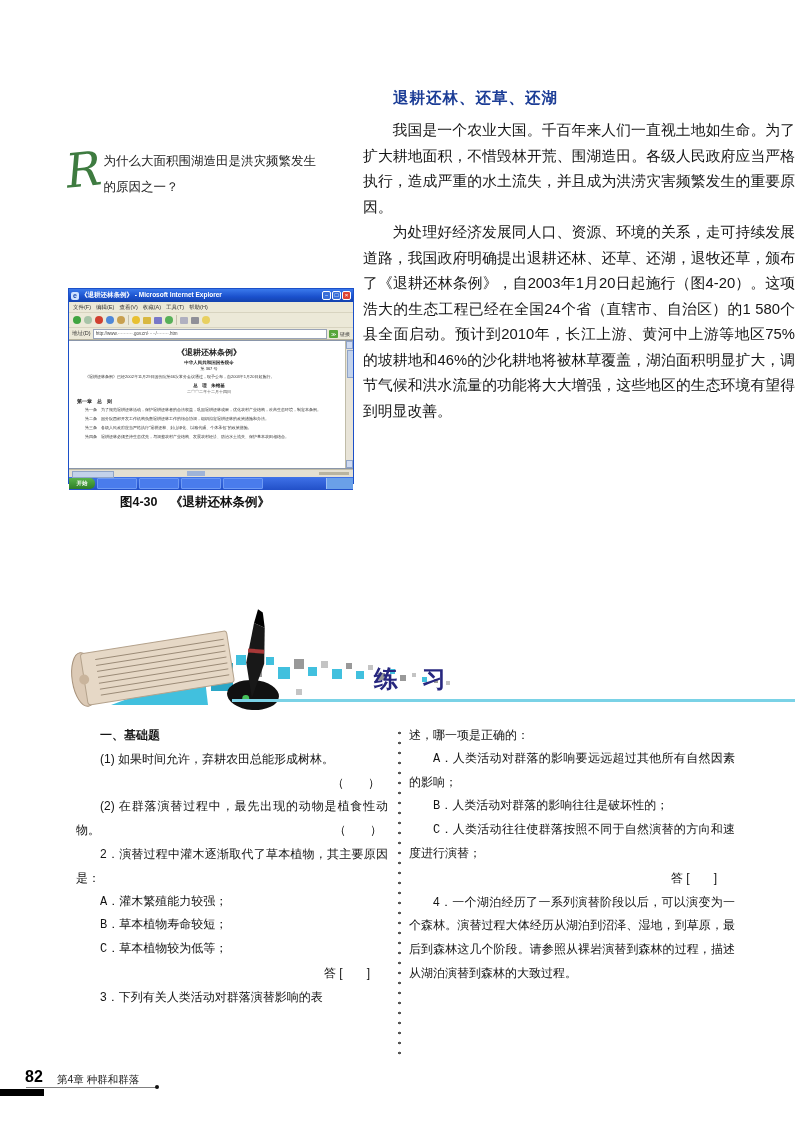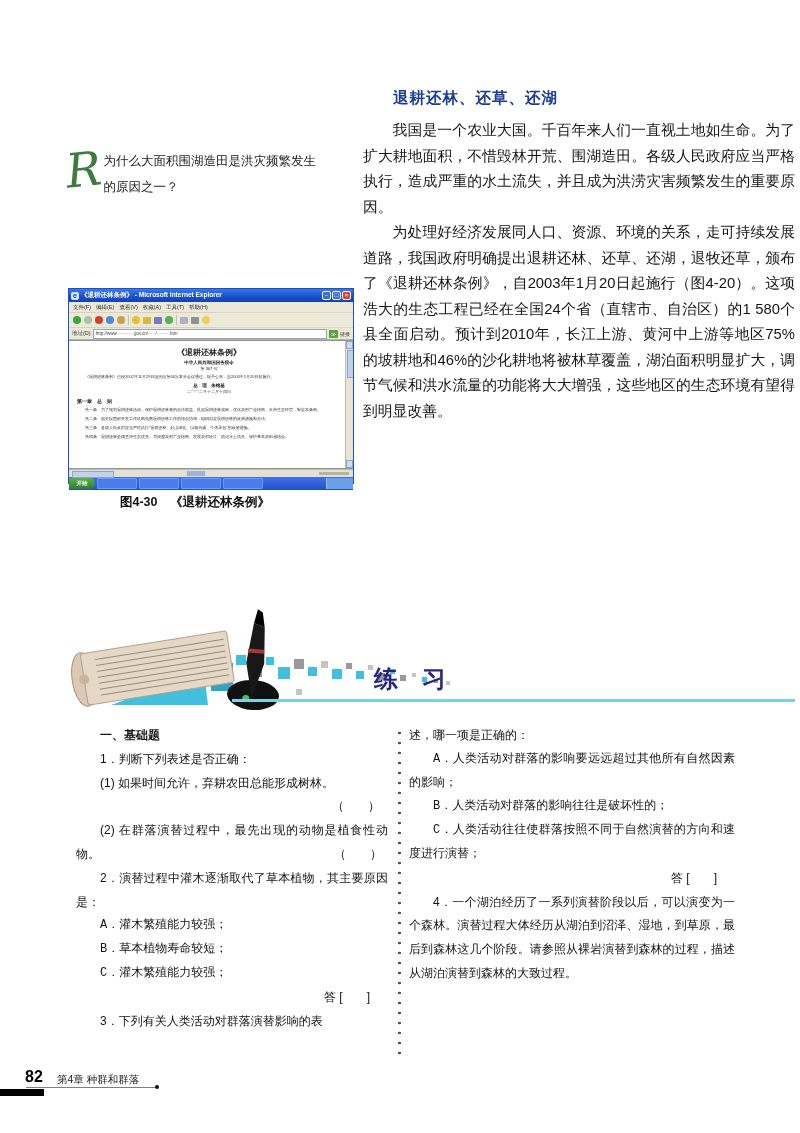--- a/index.html
+++ b/index.html
@@ -228,31 +228,30 @@
     <polygon points="196,6 201,9 204,24 193,20" fill="#000000"></polygon>
     <rect x="189" y="46" width="16" height="4" fill="#a83838"></rect>
     <circle cx="190" cy="96" r="3.5" fill="#46c05a"></circle>
   </g>
 </svg>
 <div class="ex-title">练　习</div>
 <div class="ex-line"></div>
 
 <div class="ex-col ex-col-left">
   <div class="sec">一、基础题</div>
-  <div class="q">1．判断下列表述是否正确：</div>
   <div class="q">(1) 如果时间允许，弃耕农田总能形成树林。</div>
   <div class="bracket-line">（　　）</div>
   <div class="q rel">
     <span>(2) 在群落演替过程中，最先出现的动物是植食性动物。</span>
     <span class="tail-bracket">（　　）</span>
   </div>
   <div class="q">2．演替过程中灌木逐渐取代了草本植物，其主要原因是：</div>
   <div class="opt">A．灌木繁殖能力较强；</div>
   <div class="opt">B．草本植物寿命较短；</div>
-  <div class="opt">C．灌木繁殖能力较强；</div>
+  <div class="opt">C．草本植物较为低等；</div>
   <div class="answer-line">答 [　　]</div>
   <div class="q">3．下列有关人类活动对群落演替影响的表</div>
 </div>
 
 <div class="ex-divider"></div>
 
 <div class="ex-col ex-col-right">
   <div class="q0">述，哪一项是正确的：</div>
   <div class="opt">A．人类活动对群落的影响要远远超过其他所有自然因素的影响；</div>
   <div class="opt">B．人类活动对群落的影响往往是破坏性的；</div>

